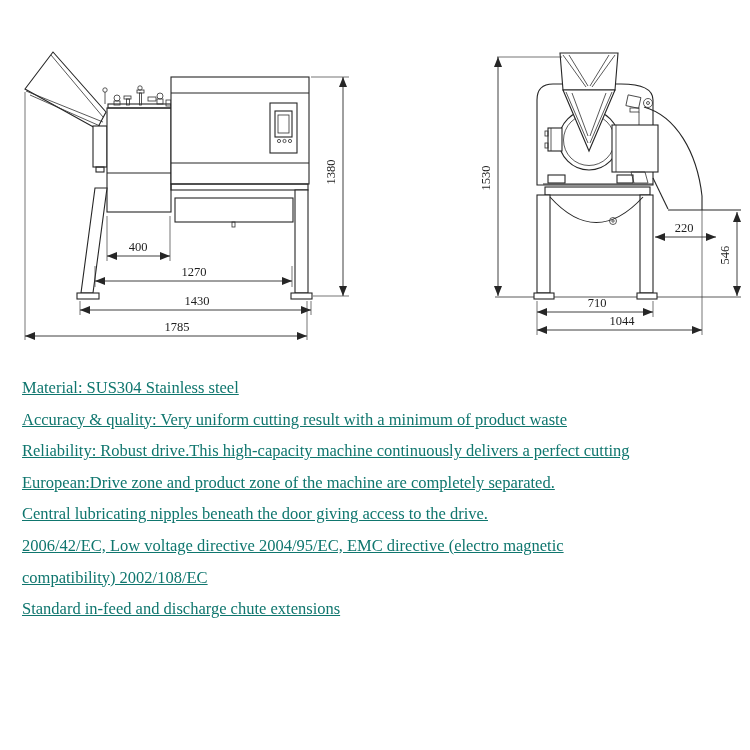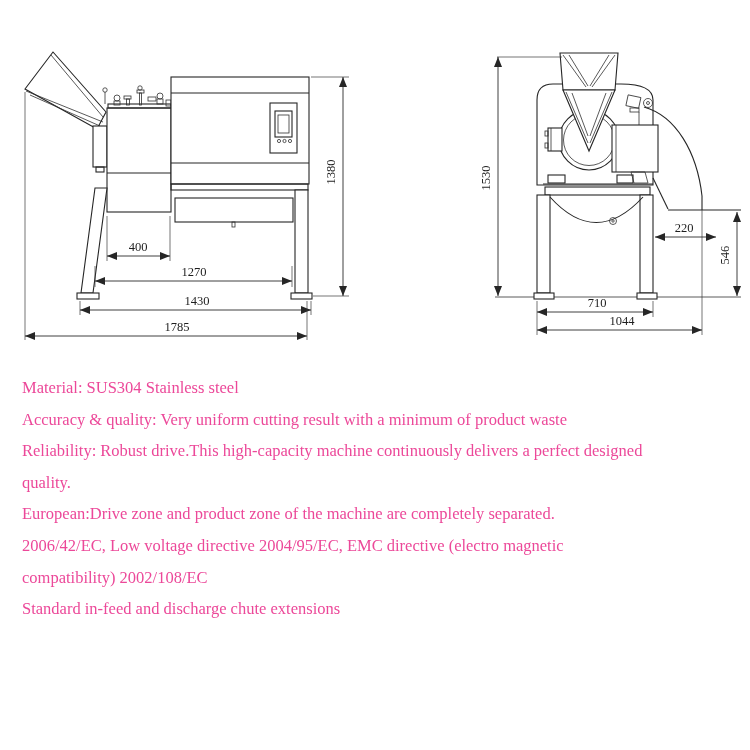--- a/index.html
+++ b/index.html
@@ -1,20 +1,20 @@
 <!DOCTYPE html>
 <html><head>
 <meta charset="utf-8">
 <style>
   html,body{margin:0;padding:0;background:#fff;}
   .canvas{position:relative;width:750px;height:750px;background:#ffffff;overflow:hidden;
           font-family:"Liberation Serif", serif;}
   .drawing-svg{position:absolute;left:0;top:0;}
-  .specs{position:absolute;left:22px;top:372px;width:700px;color:#ec4899;
-         font-size:16.5px;line-height:31.6px;}
+  .specs{position:absolute;left:22px;top:372px;width:700px;color:#0f766e;
+         font-size:16.5px;line-height:31.6px;text-decoration:underline;}
   .spec-line{white-space:nowrap;}
   svg line, svg path, svg polygon, svg rect, svg circle{vector-effect:none;}
   .ol{stroke:#262626;stroke-width:1.1;fill:none;}
   .olf{stroke:#262626;stroke-width:1.1;fill:#ffffff;}
   .thin{stroke:#303030;stroke-width:.8;fill:none;}
   .dim{stroke:#2b2b2b;stroke-width:.9;fill:none;}
   .ext{stroke:#3a3a3a;stroke-width:.7;fill:none;}
   .dimtxt{font-family:"Liberation Serif",serif;font-size:12.5px;fill:#1d1d1d;text-anchor:middle;}
 </style>
 </head>
@@ -193,21 +193,21 @@
     <g>
       <line class="dim" x1="537" y1="330" x2="702" y2="330" marker-start="url(#arr)" marker-end="url(#arr)"></line>
       <text class="dimtxt" x="622" y="325">1044</text>
     </g>
   </g>
 </svg>
 
 <div class="specs">
   <div class="spec-line">Material: SUS304 Stainless steel</div>
   <div class="spec-line">Accuracy &amp; quality: Very uniform cutting result with a minimum of product waste</div>
-  <div class="spec-line">Reliability: Robust drive.This high-capacity machine continuously delivers a perfect designed</div>
-  <div class="spec-line">quality.</div>
+  <div class="spec-line">Reliability: Robust drive.This high-capacity machine continuously delivers a perfect cutting</div>
   <div class="spec-line">European:Drive zone and product zone of the machine are completely separated.</div>
+  <div class="spec-line">Central lubricating nipples beneath the door giving access to the drive.</div>
   <div class="spec-line">2006/42/EC, Low voltage directive 2004/95/EC, EMC directive (electro magnetic</div>
   <div class="spec-line">compatibility) 2002/108/EC</div>
   <div class="spec-line">Standard in-feed and discharge chute extensions</div>
 </div>
 
 </div>
 
 </body></html>

